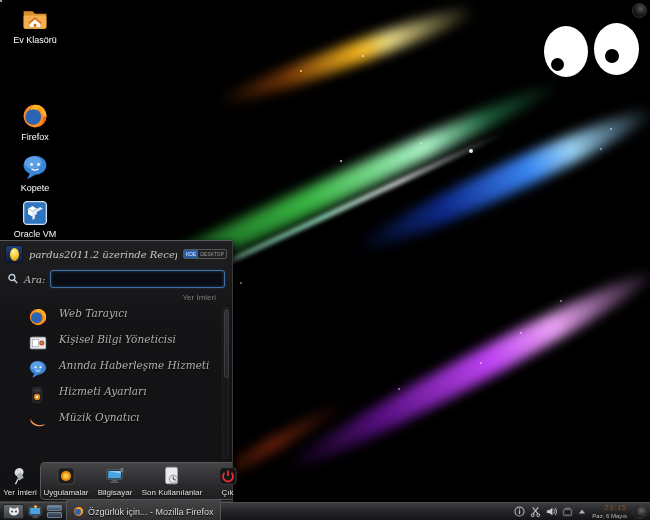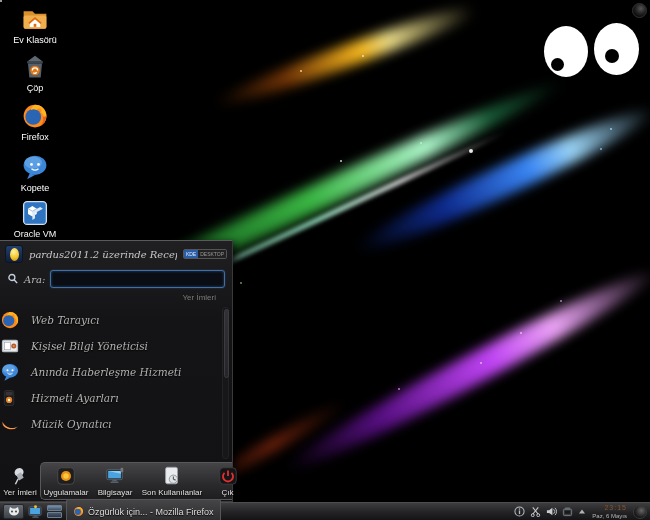--- a/index.html
+++ b/index.html
@@ -50,21 +50,21 @@
   #kde-badge .b1{background:#2a5fa8;color:#dfeaff;font-size:5px;padding:1px 2px;}
   #kde-badge .b2{background:#222;color:#9a9a9a;font-size:5px;padding:1px 2px;}
   #menu-search{height:28px;display:flex;align-items:center;gap:5px;padding:0 7px;}
   #menu-search .s-ic{width:12px;height:12px;flex:0 0 auto;}
   #menu-search .s-lbl{font-size:10px;color:#b8b8b8;}
   #search-input{flex:1;height:18px;background:#0a0d13;border:1px solid #3f6fa5;border-radius:3px;
     box-shadow:0 0 3px rgba(70,130,200,.5) inset,0 0 2px rgba(70,130,200,.4);color:#ddd;font-size:10px;padding:0 4px;outline:none;}
   #view-header{height:14px;font-size:8px;color:#7a7a7a;text-align:right;padding-right:16px;font-style:normal;
     font-family:"Liberation Sans",sans-serif;}
   #menu-list{flex:1;position:relative;}
-  .mitem{height:26px;display:flex;align-items:center;gap:11px;padding-left:0;cursor:pointer;}
+  .mitem{height:26px;display:flex;gap:11px;padding-left:28px;cursor:pointer;}
   .mitem .mic{width:20px;height:20px;flex:0 0 auto;}
   .mitem .mlbl{font-size:10.5px;color:#b2b2b2;text-shadow:0 1px 1px #000;}
   #scrollbar{position:absolute;right:3px;top:0;bottom:2px;width:7px;background:#17171a;border-radius:3px;
     border:1px solid #222;cursor:pointer;}
   #scrollhandle{position:absolute;left:0;top:1px;width:5px;height:46%;margin:0 1px;background:linear-gradient(#323236,#26262a);
     border-radius:3px;border:1px solid #3c3c40;}
   
   #tabbar{position:relative;height:40px;flex:0 0 auto;font-style:normal;font-family:"Liberation Sans",sans-serif;}
   #tabstrip{position:absolute;left:40px;right:0;top:1px;bottom:1px;
     background:linear-gradient(#454547,#2a2a2c 60%,#1e1e20);border:1px solid #58585a;border-right:none;border-radius:5px 0 0 5px;}
@@ -133,32 +133,20 @@
         <path d="M3 7h10l3 3h13v15a2 2 0 0 1-2 2H5a2 2 0 0 1-2-2z" fill="#d98f2b"></path>
         <rect x="3" y="12" width="26" height="15" rx="2" fill="#f0ae4e"></rect>
         <path d="M10 21l6-5 6 5v4h-12z" fill="#fff"></path>
         <path d="M9 21l7-6 7 6" stroke="#e06a10" stroke-width="2" fill="none"></path>
         <rect x="14.5" y="21.5" width="3" height="3.5" fill="#e06a10"></rect>
       </svg>
     </div>
     <div class="lbl">Ev Klasörü</div>
   </div>
 
-  <div class="dicon" style="top:53px;">
-    <div class="ic">
-      <svg viewBox="0 0 32 32" width="28" height="28">
-        <path d="M8 9l8-6 8 6z" fill="#5d6870"></path>
-        <rect x="7" y="9" width="18" height="3" rx="1" fill="#3c464d"></rect>
-        <path d="M8 12h16l-1.5 16h-13z" fill="#55606a"></path>
-        <circle cx="16" cy="20" r="5.5" fill="#e07818"></circle>
-        <path d="M13 20a3 3 0 0 1 6 0m-1 2a3 3 0 0 1-4 .5" stroke="#fff" stroke-width="1.4" fill="none"></path>
-      </svg>
-    </div>
-    <div class="lbl">Çöp</div>
-  </div>
 
   <div class="dicon" style="top:102px;">
     <div class="ic">
       <svg viewBox="0 0 32 32" width="28" height="28">
         <circle cx="16" cy="16" r="13" fill="#ff8a1e"></circle>
         <circle cx="14" cy="17" r="9" fill="#2a65b4"></circle>
         <path d="M16 3a13 13 0 0 1 13 13c0 3-1 6-3 8 2-5 0-10-3-12 1-2 0-4-1-5-2 0-3 1-4 2-2-1-5-1-7 0 1-3 3-5 5-6z" fill="#ffb31e"></path>
         <path d="M29 16a13 13 0 0 1-7 11.5c3-3 4-7 3-10z" fill="#e8641a"></path>
       </svg>
     </div>

